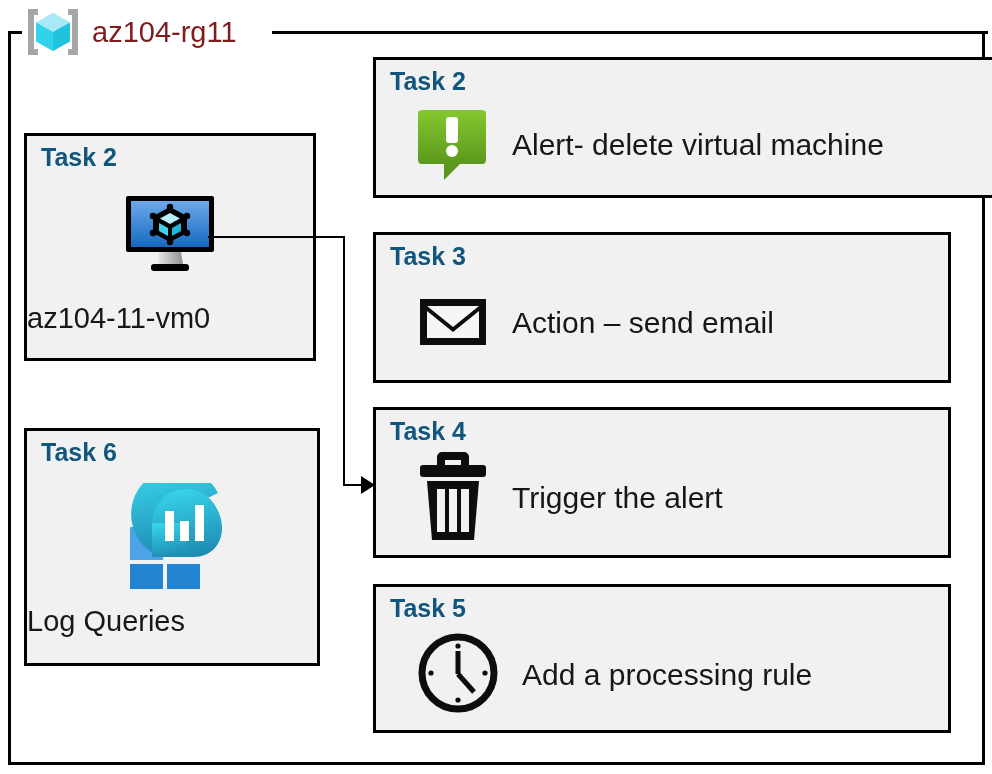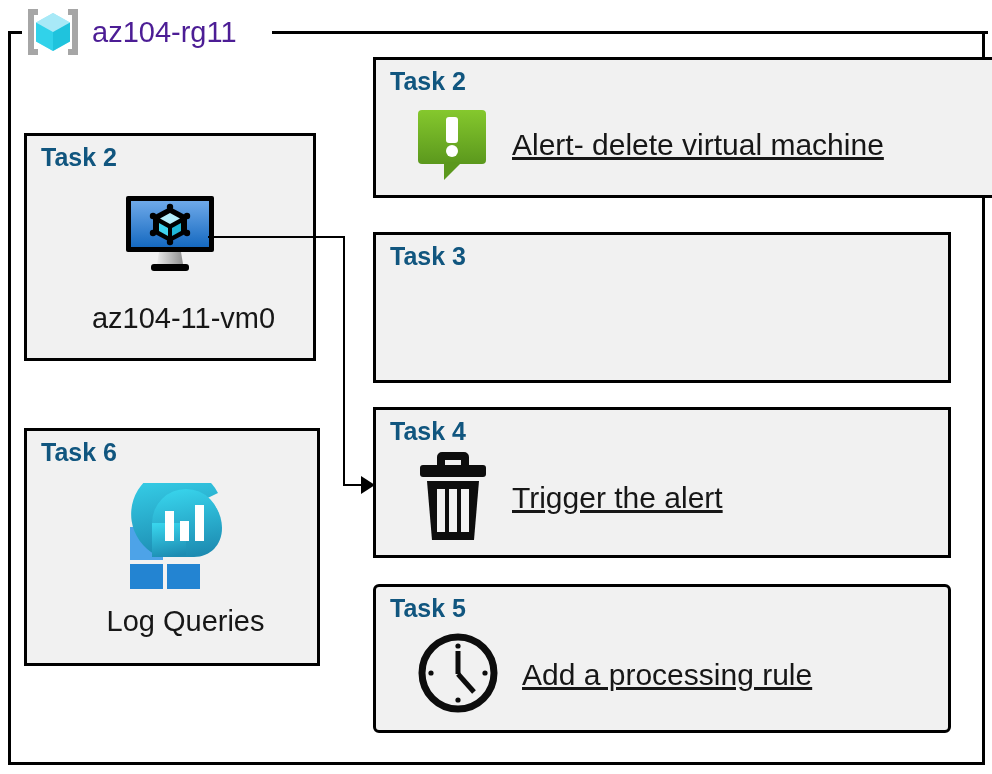--- a/index.html
+++ b/index.html
@@ -62,21 +62,21 @@
     padding-right: 8px;
   }
   .rg-icon {
     width: 62px;
     height: 52px;
     position: relative;
     flex: 0 0 auto;
   }
   .rg-name {
     font-size: 29px;
-    color: #4c1d95;
+    color: #7f1d1d;
     line-height: 1;
     white-space: nowrap;
   }
 
   
   .card {
     position: absolute;
     box-sizing: border-box;
     background: #f1f1f1;
     border: 3px solid #000000;
@@ -95,43 +95,40 @@
   
   .card-left .card-icon {
     position: absolute;
     left: 50%;
     transform: translateX(-50%);
   }
   .card-left .card-label {
     position: absolute;
     left: 0;
     right: 0;
-    text-align: center;
     font-size: 29px;
     color: #171717;
     line-height: 1;
     white-space: nowrap;
-    padding-left: 27px;
   }
 
   
   .card-right .card-row {
     position: absolute;
     left: 40px;
     right: 12px;
     display: flex;
     align-items: center;
     gap: 22px;
   }
   .card-right .card-label {
     font-size: 30px;
     color: #171717;
     line-height: 1;
     white-space: nowrap;
-    text-decoration: underline;
   }
   .icon-slot {
     flex: 0 0 auto;
     display: block;
     position: relative;
   }
 
   
   #card-task1 { left: 24px;  top: 133px; width: 292px; height: 228px; }
   #card-task1 .card-icon  { top: 57px; }
@@ -143,21 +140,21 @@
 
   #card-task2 { left: 373px; top: 57px;  width: 664px; height: 141px; }
   #card-task2 .card-row { top: 46px; height: 78px; }
 
   #card-task3 { left: 373px; top: 232px; width: 578px; height: 151px; }
   #card-task3 .card-row { top: 48px; height: 80px; }
 
   #card-task4 { left: 373px; top: 407px; width: 578px; height: 151px; }
   #card-task4 .card-row { top: 40px; height: 96px; }
 
-  #card-task5 { left: 373px; top: 584px; width: 578px; height: 149px; border-radius: 6px; }
+  #card-task5 { left: 373px; top: 584px; width: 578px; height: 149px; }
   #card-task5 .card-row { top: 42px; height: 92px; }
 
   
   .conn-h1 {
     position: absolute;
     left: 208px;
     top: 236px;
     width: 137px;
     height: 2px;
     background: #000000;
@@ -298,20 +295,30 @@
           <rect x="30" y="13" width="12" height="26" rx="3" fill="#ffffff"></rect>
           <circle cx="36" cy="47" r="6" fill="#ffffff"></circle>
         </svg>
       </span>
       <span class="card-label">Alert- delete virtual machine</span>
     </div>
   </div>
 
   <div class="card card-right" id="card-task3">
     <div class="card-title">Task 3</div>
+    <div class="card-row">
+      <span class="icon-slot">
+        <svg width="74" height="60" viewBox="0 0 74 60" aria-hidden="true">
+          <rect x="4" y="8" width="66" height="46" fill="#0d0d0d"></rect>
+          <rect x="11" y="15" width="52" height="32" fill="#f5f5f5"></rect>
+          <path d="M11 15 L37 36 L63 15 L63 20 L37 41 L11 20 Z" fill="#0d0d0d"></path>
+        </svg>
+      </span>
+      <span class="card-label">Action – send email</span>
+    </div>
   </div>
 
   <div class="card card-right" id="card-task4">
     <div class="card-title">Task 4</div>
     <div class="card-row">
       <span class="icon-slot">
         <svg width="74" height="96" viewBox="0 0 74 96" aria-hidden="true">
 
           <path d="M26 4 L48 4 A5 5 0 0 1 53 9 L53 17 L45 17 L45 12 L29 12 L29 17 L21 17 L21 9 A5 5 0 0 1 26 4 Z" fill="#0d0d0d"></path>
 

